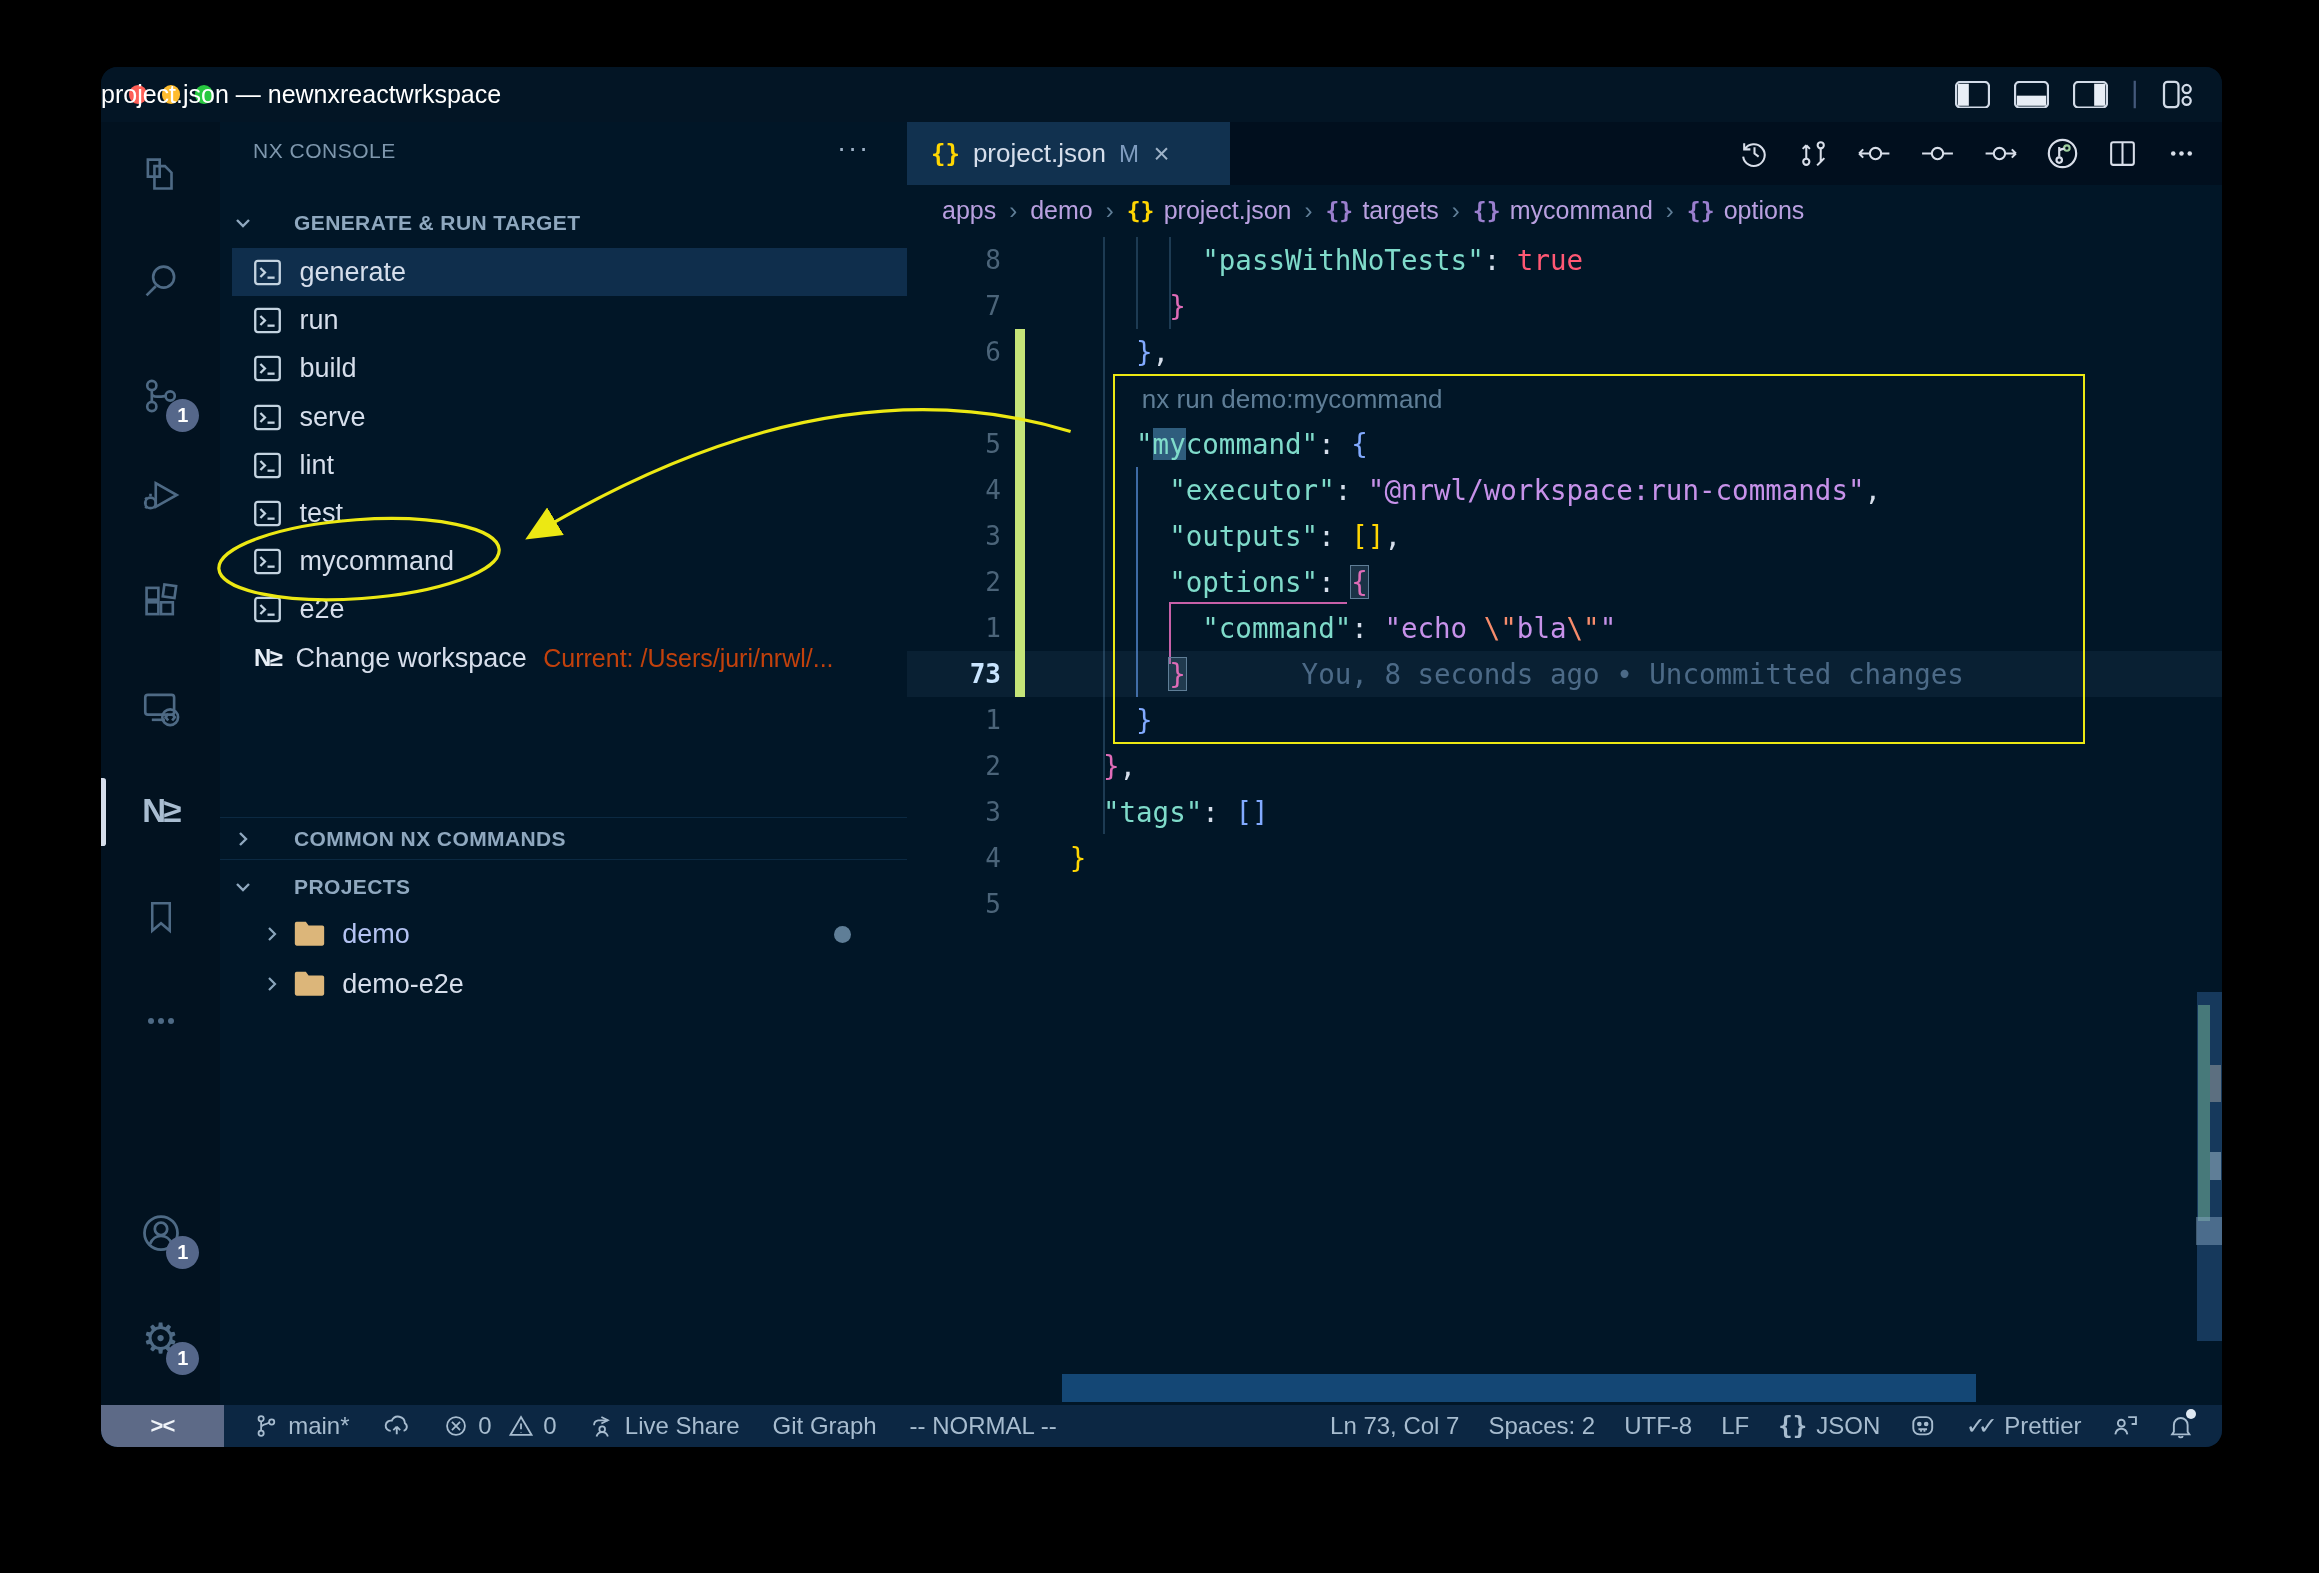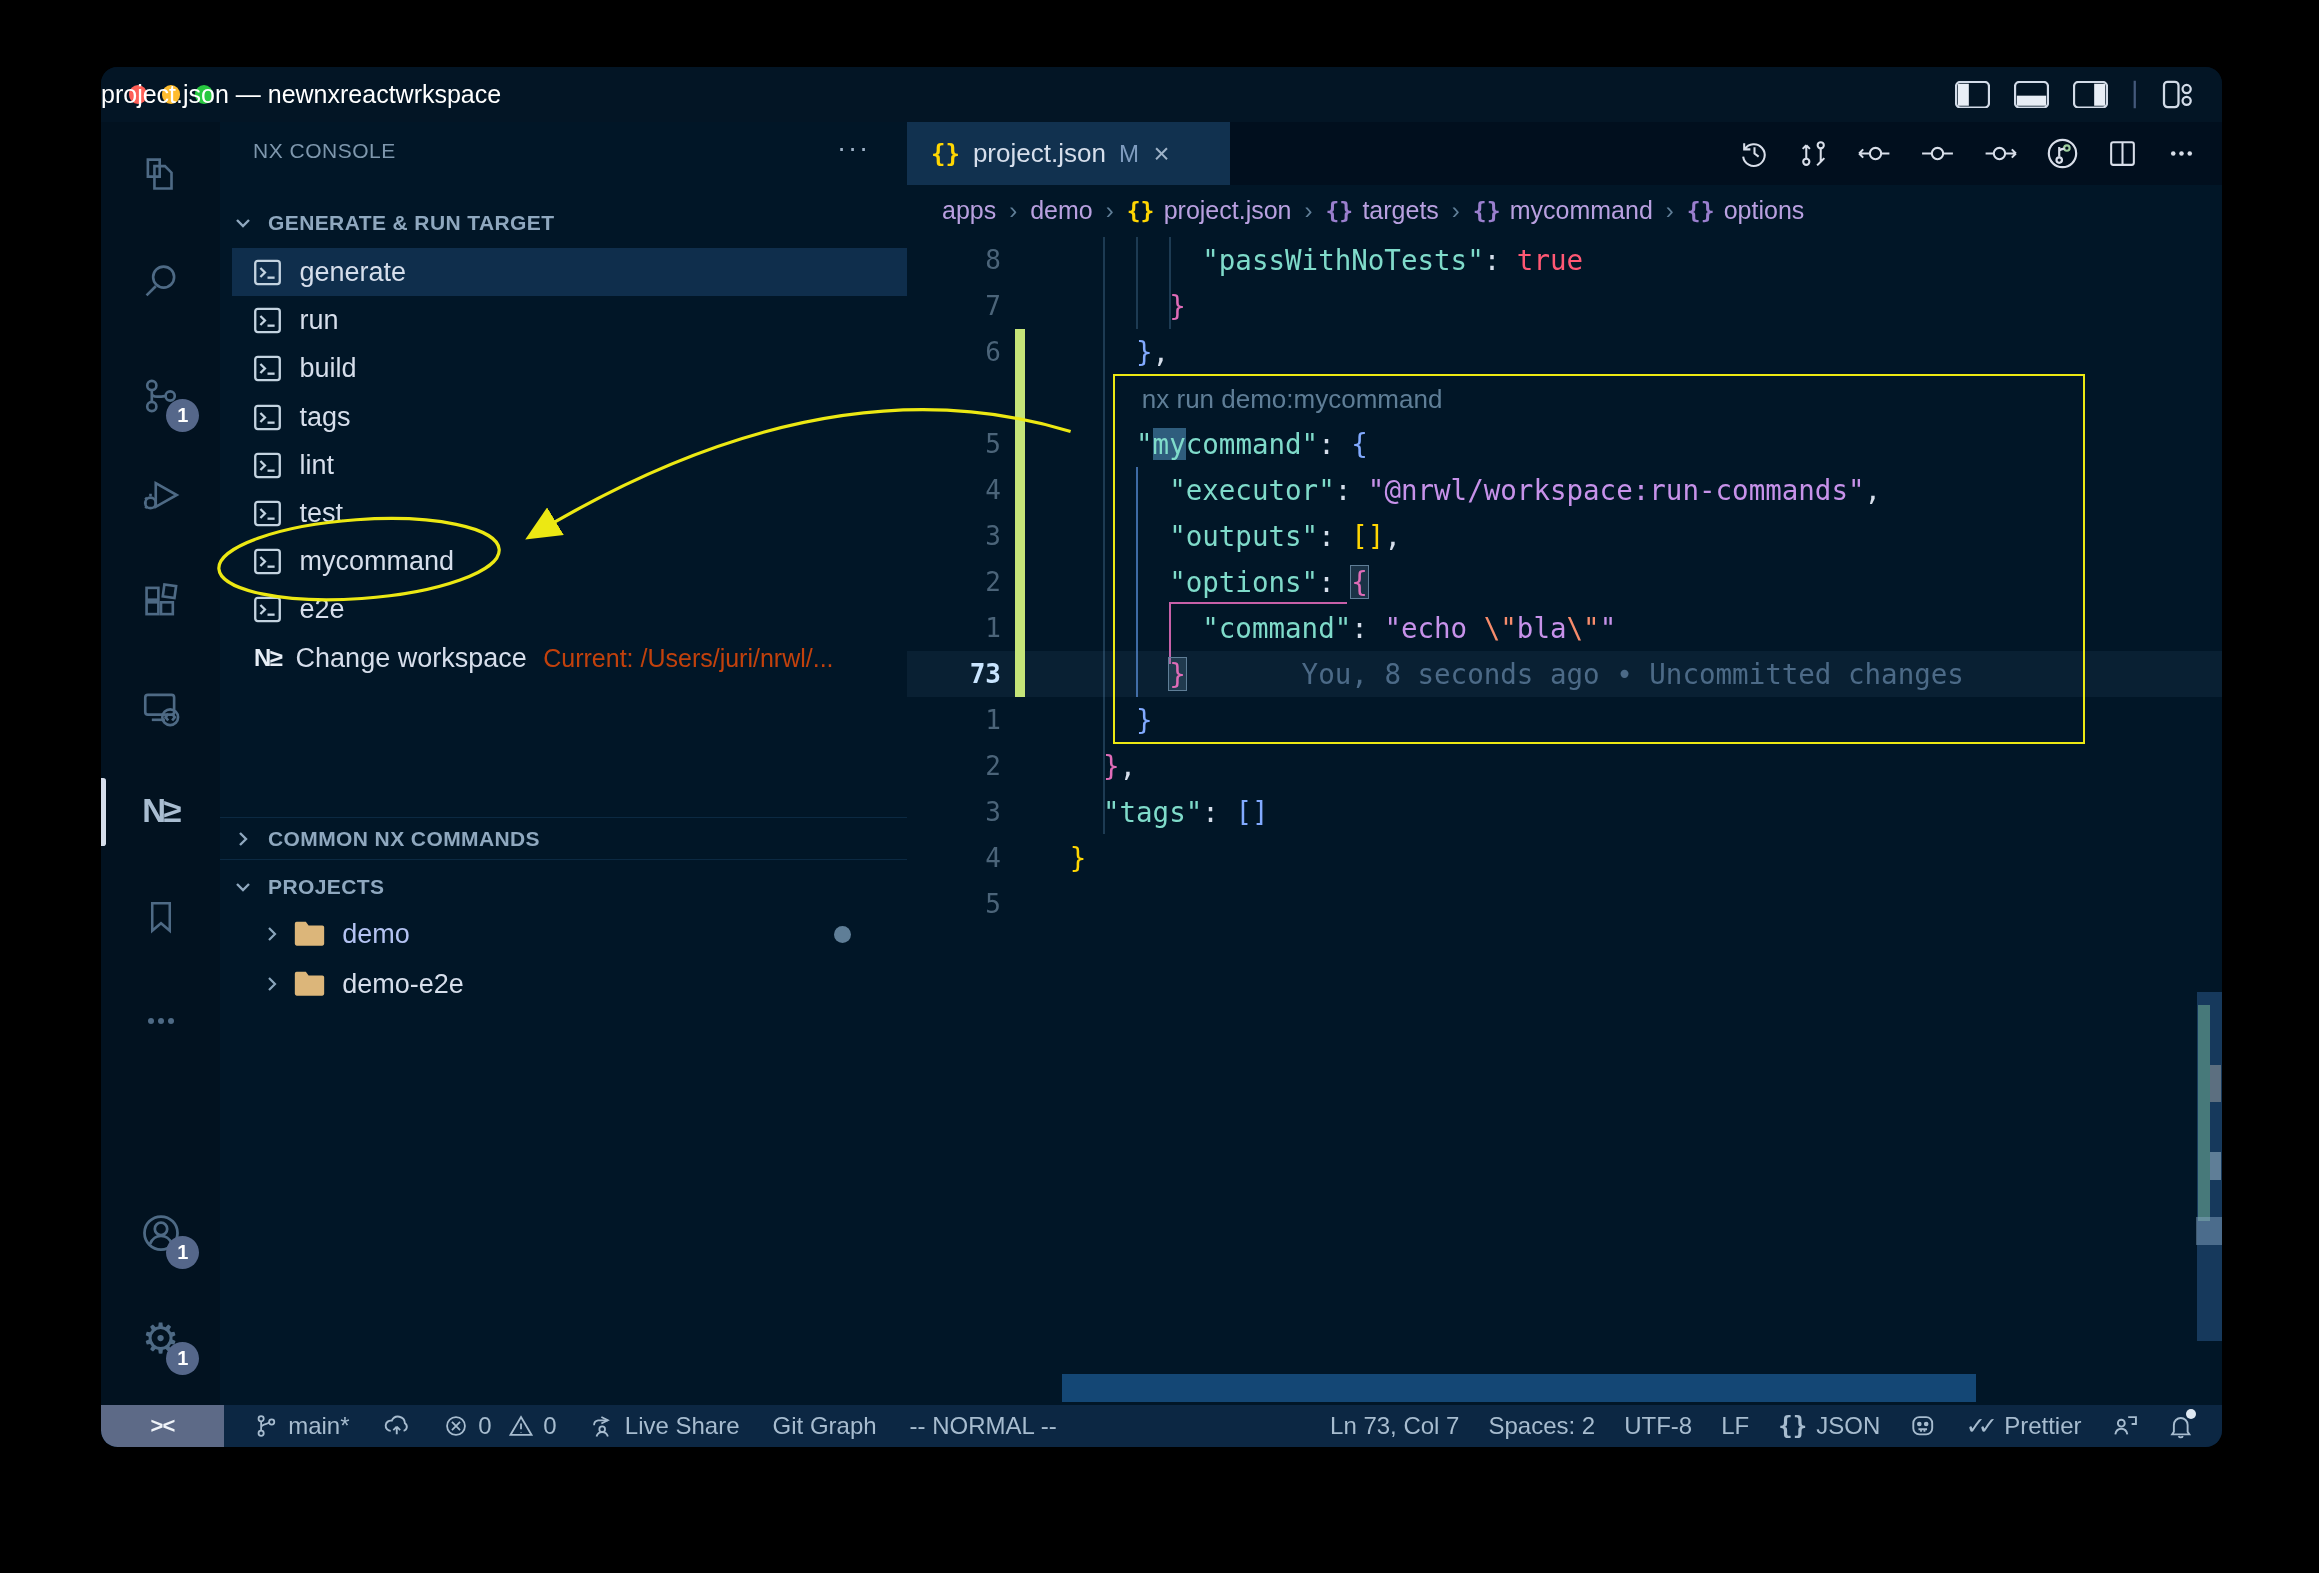--- a/index.html
+++ b/index.html
@@ -18,21 +18,21 @@
   .act.active{color:#a9bdd1;}
   .act-bar{position:absolute;left:0;width:4.6px;height:68px;background:#d6deeb;border-radius:0 2.8px 2.8px 0;}
   .badge{position:absolute;right:-9.2px;bottom:-7.3px;min-width:33px;height:33px;border-radius:16.5px;background:#55678a;color:#fff;font-size:20px;font-weight:700;display:flex;align-items:center;justify-content:center;}
   .nx-logo{font-weight:700;font-size:33px;letter-spacing:-2.8px;}
   .gear-glyph{font-size:42px;line-height:1;}
   
   .sidebar{position:absolute;left:119px;top:55px;width:687px;height:1283px;background:#011627;border-right:0.9px solid #0e2a44;}
   .panel-head{position:absolute;left:0;top:0;width:100%;height:57px;}
   .panel-title{position:absolute;left:33px;top:0;line-height:57px;color:#7e97ad;font-size:21px;letter-spacing:0.5px;}
   .panel-more{position:absolute;left:617px;top:0;line-height:51px;color:#9fb3c8;font-size:27.5px;letter-spacing:1.8px;}
-  .sec-head{position:absolute;left:0;width:100%;height:39px;display:flex;align-items:center;color:#8fa8bf;font-size:21px;font-weight:700;letter-spacing:0.4px;}
+  .sec-head{position:absolute;left:0;width:100%;height:39px;display:flex;align-items:center;color:#8fa8bf;font-size:21px;font-weight:700;letter-spacing:0.4px;gap:26px;}
   .sec-head .chev{margin-left:11px;margin-right:13px;display:flex;}
   .row{position:absolute;left:0;width:100%;height:48px;display:flex;align-items:center;margin-left:12px;}
   .row.selected{background:#0f2e4c;}
   .term-ico{margin-left:20px;margin-right:16.5px;flex:0 0 auto;display:flex;}
   .row .lbl{color:#d6deeb;font-size:27px;}
   .row .desc{color:#c2410c;font-size:25px;margin-left:16.5px;white-space:nowrap;text-align:right;}
   .nx-mini{margin-left:22px;margin-right:14.7px;color:#e6edf5;font-weight:700;font-size:24px;letter-spacing:-1.8px;}
   .proj-chev{margin-left:27.5px;margin-right:9.2px;display:flex;color:#89a4bb;}
   .folder{margin-right:16.5px;display:flex;}
   .dot-badge{position:absolute;left:602px;top:15.6px;width:17.4px;height:17.4px;border-radius:50%;background:#5f7e97;}
@@ -258,21 +258,21 @@
   </div>
 
   <div class="row" style="top: 145px; position: absolute;">
     <span class="term-ico">
       <svg width="31" height="31" viewBox="0 0 24 24" fill="none" stroke="#c3d3e0" stroke-width="1.8">
                 <rect x="2.5" y="3" width="19" height="18" rx="2"></rect>
                 <path d="M6.5 8.5l3.5 3.5-3.5 3.5"></path>
                 <path d="M12 16h5.5"></path>
               </svg>
     </span>
-    <span class="lbl">tags</span>
+    <span class="lbl">serve</span>
   </div>
 
   <div class="row" style="top: 193px; position: absolute;">
     <span class="term-ico">
       <svg width="31" height="31" viewBox="0 0 24 24" fill="none" stroke="#c3d3e0" stroke-width="1.8">
                 <rect x="2.5" y="3" width="19" height="18" rx="2"></rect>
                 <path d="M6.5 8.5l3.5 3.5-3.5 3.5"></path>
                 <path d="M12 16h5.5"></path>
               </svg>
     </span>

